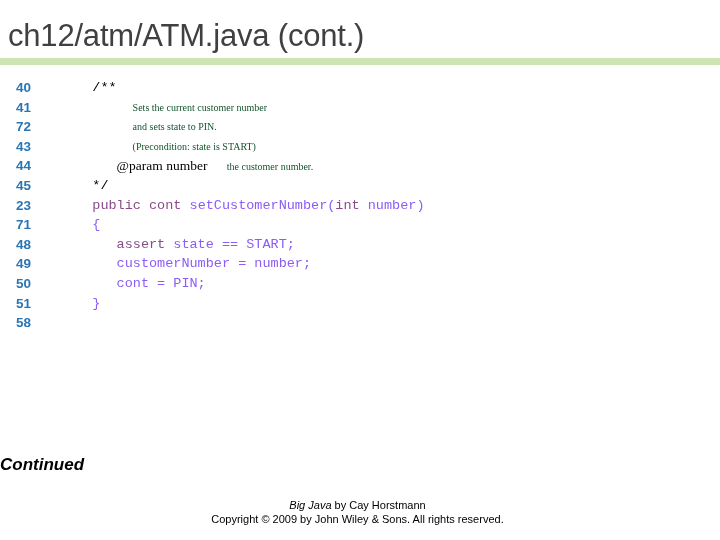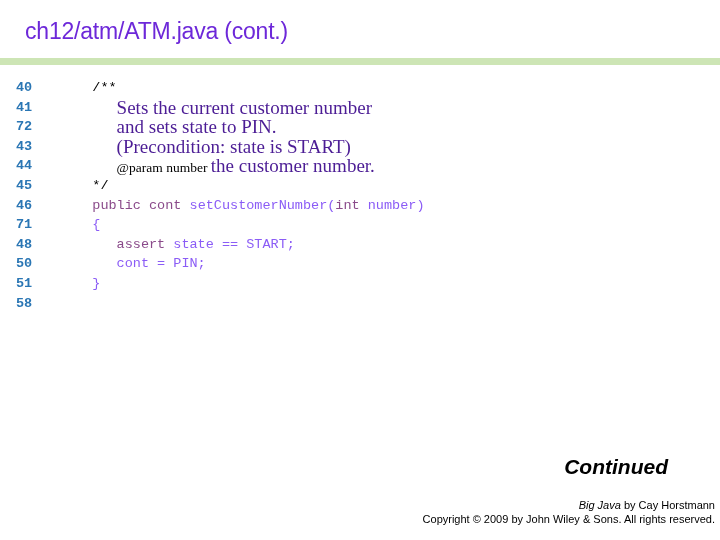--- a/index.html
+++ b/index.html
@@ -15,26 +15,25 @@
     overflow: hidden;
     position: relative;
   }
 
   
   #slide-title {
     position: absolute;
     left: 8px;
     top: 18px;
     font-family: "Liberation Sans", sans-serif;
-    font-size: 23px;
+    font-size: 31px;
     font-weight: 400;
-    color: #6d28d9;
+    color: #404040;
     letter-spacing: -0.2px;
     white-space: nowrap;
-    margin-left: 17px;
   }
 
   
   #title-rule {
     position: absolute;
     left: 0px;
     top: 58px;
     width: 720px;
     height: 7px;
     background: #cde5b5;
@@ -51,70 +50,70 @@
     height: 19.6px;
     line-height: 19.6px;
     white-space: pre;
     font-size: 13px;
   }
   .line-no {
     display: inline-block;
     width: 68px;
     padding-left: 16px;
     box-sizing: border-box;
-    font-family: Liberation Mono, monospace;
+    font-family: Liberation Sans, sans-serif;
     font-weight: bold;
     font-size: 13.5px;
     color: #2a76b4;
     vertical-align: top;
   }
   .line-src {
     display: inline-block;
     vertical-align: top;
     font-family: "Liberation Mono", monospace;
     font-size: 13.5px;
     color: #000000;
     white-space: pre;
   }
   .tok-kw   { color: #8a4a8a; }
   .tok-plain{ color: #8b5cf6; }
   .tok-cmt  { color: #000000; }
   
   .tok-doc {
     font-family: "Liberation Serif", serif;
-    font-size: 19px;
-    color: #4c1d95;
+    font-size: 10px;
+    color: #14532d;
+    margin-left: 16px;
   }
   .tok-docmono {
     font-family: Liberation Serif, serif;
     font-size: 13.5px;
     color: #000000;
   }
 
   
   #continued {
     position: absolute;
     left: 0;
     top: 455px;
     width: 668px;
-    text-align: right;
     font-family: "Liberation Sans", sans-serif;
-    font-size: 21px;
+    font-size: 17px;
     font-weight: bold;
     font-style: italic;
     color: #000000;
   }
 
   
   #footer {
     position: absolute;
     left: 0;
     top: 498px;
     width: 715px;
-    text-align: right;
+    text-align: center;
     font-family: "Liberation Sans", sans-serif;
     font-size: 11px;
     color: #000000;
     line-height: 14px;
   }
   #footer .line1 .em { font-style: italic; }
   #footer .line2 { }
 </style>
 </head>
 <body>
@@ -123,23 +122,24 @@
 
 <div id="title-rule"></div>
 
 <div id="code-listing">
     <div class="code-row"><span class="line-no">40</span><span class="line-src"><span class="tok-cmt">   /**</span></span></div>
     <div class="code-row"><span class="line-no">41</span><span class="line-src"><span class="tok-plain">      </span><span class="tok-doc">Sets the current customer number</span></span></div>
     <div class="code-row"><span class="line-no">72</span><span class="line-src"><span class="tok-plain">      </span><span class="tok-doc">and sets state to PIN.</span></span></div>
     <div class="code-row"><span class="line-no">43</span><span class="line-src"><span class="tok-plain">      </span><span class="tok-doc">(Precondition: state is START)</span></span></div>
     <div class="code-row"><span class="line-no">44</span><span class="line-src"><span class="tok-plain">      </span><span class="tok-docmono">@param number </span><span class="tok-doc">the customer number.</span></span></div>
     <div class="code-row"><span class="line-no">45</span><span class="line-src"><span class="tok-cmt">   */</span></span></div>
-    <div class="code-row"><span class="line-no">46</span><span class="line-src"><span class="tok-plain">   </span><span class="tok-kw">public cont </span><span class="tok-plain">setCustomerNumber(</span><span class="tok-kw">int</span><span class="tok-plain"> number)</span></span></div>
+    <div class="code-row"><span class="line-no">23</span><span class="line-src"><span class="tok-plain">   </span><span class="tok-kw">public cont </span><span class="tok-plain">setCustomerNumber(</span><span class="tok-kw">int</span><span class="tok-plain"> number)</span></span></div>
     <div class="code-row"><span class="line-no">71</span><span class="line-src"><span class="tok-plain">   {</span></span></div>
     <div class="code-row"><span class="line-no">48</span><span class="line-src"><span class="tok-plain">      </span><span class="tok-kw">assert</span><span class="tok-plain"> state == START;</span></span></div>
+    <div class="code-row"><span class="line-no">49</span><span class="line-src"><span class="tok-plain">      customerNumber = number;</span></span></div>
     <div class="code-row"><span class="line-no">50</span><span class="line-src"><span class="tok-plain">      cont = PIN;</span></span></div>
     <div class="code-row"><span class="line-no">51</span><span class="line-src"><span class="tok-plain">   }</span></span></div>
     <div class="code-row"><span class="line-no">58</span><span class="line-src"></span></div>
   </div>
 
 <div id="continued">Continued</div>
 
 <div id="footer">
   <div class="line1"><span class="em">Big Java</span><span> by Cay Horstmann</span></div>
   <div class="line2">Copyright © 2009 by John Wiley &amp; Sons.  All rights reserved.</div>

